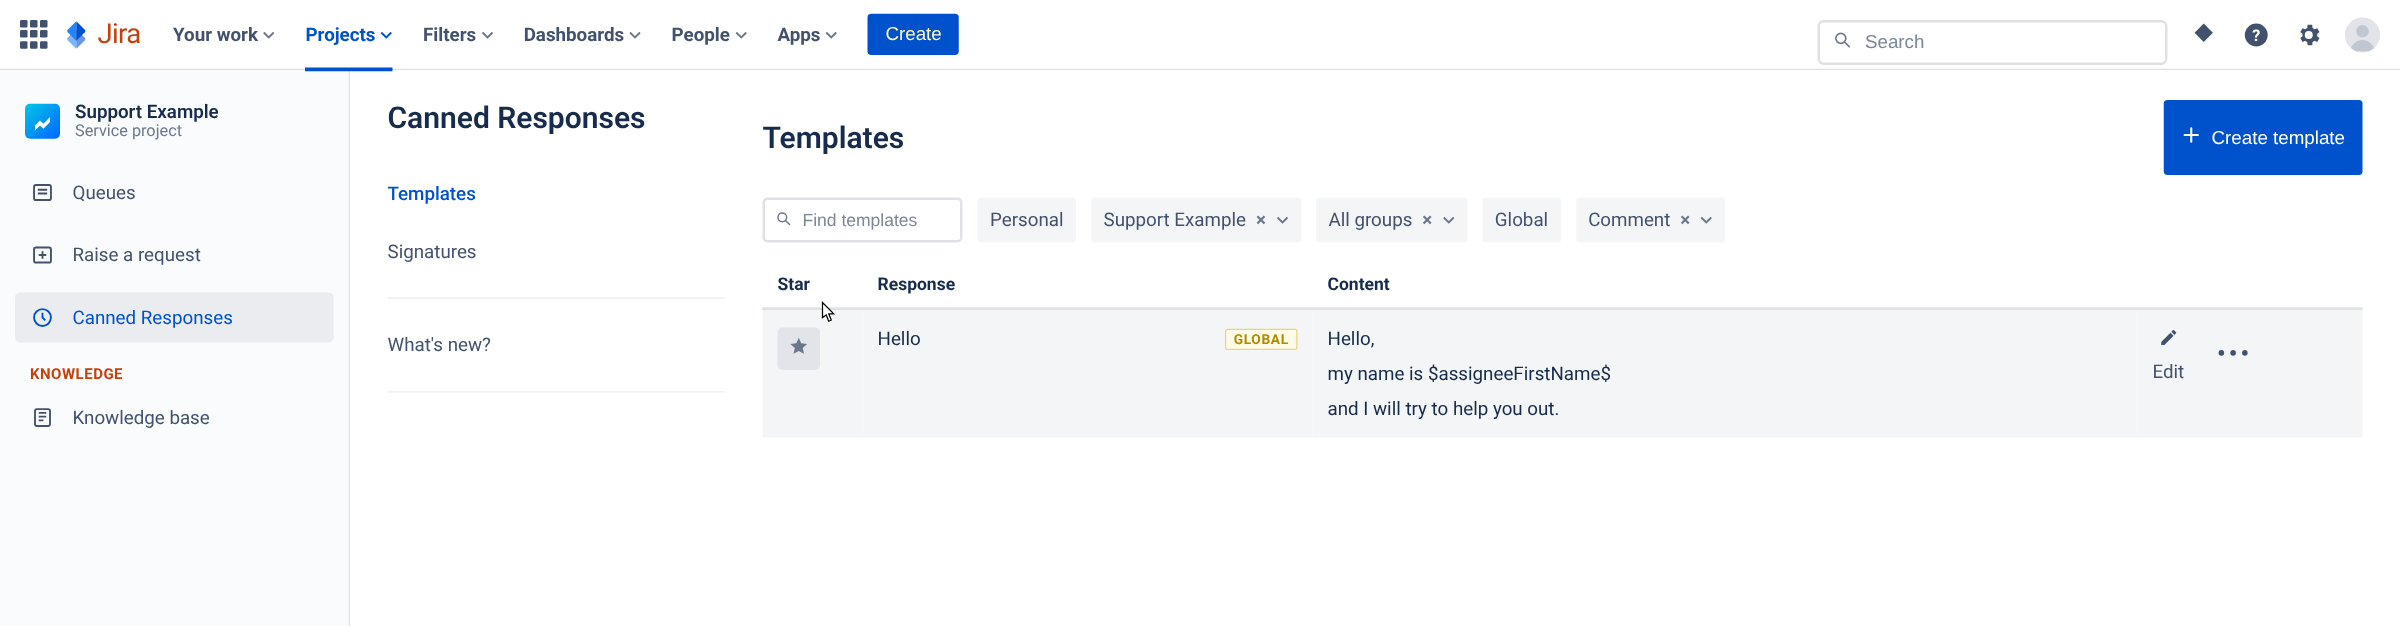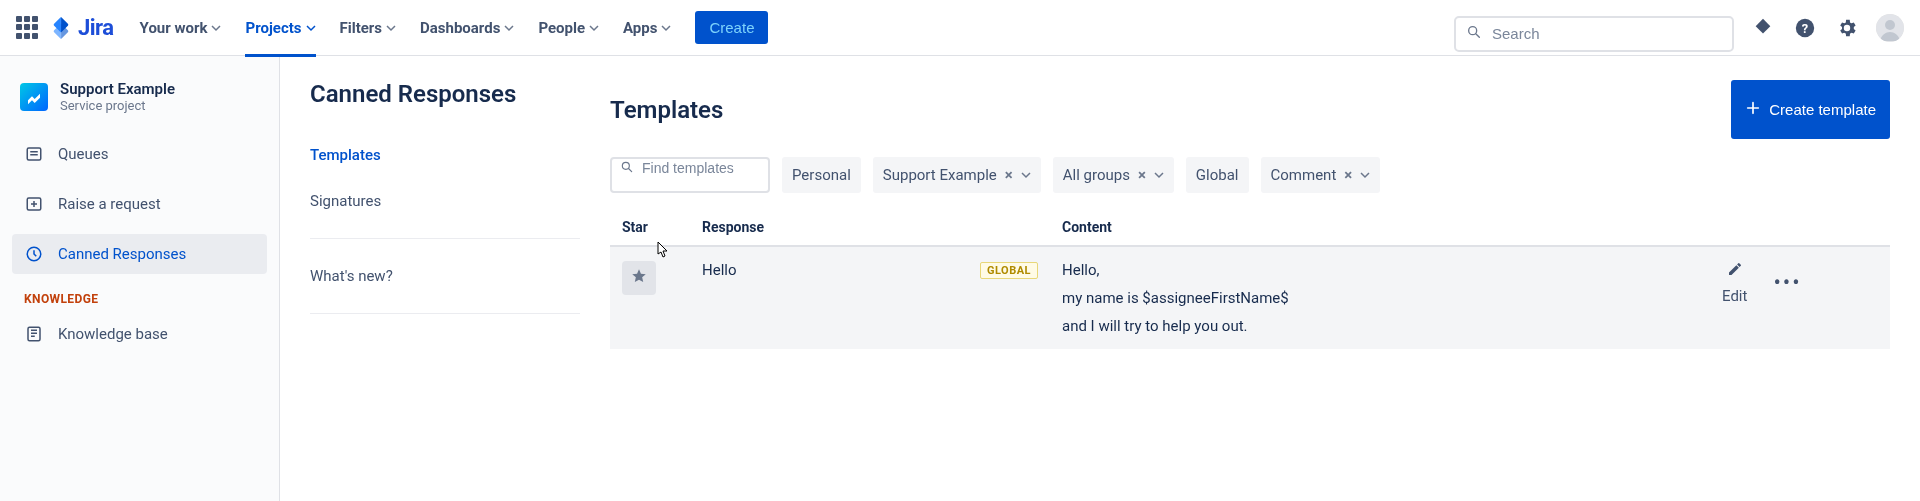--- a/index.html
+++ b/index.html
@@ -8,29 +8,29 @@
 
   
   .topnav {
     height:56px; display:flex; align-items:center; padding:0 16px;
     border-bottom:1px solid #DFE1E6;
   }
   .waffle { width:24px; height:24px; display:flex; flex-wrap:wrap; gap:2px; margin-right:10px; cursor:pointer; }
   .waffle span { width:6px; height:6px; background:#42526E; border-radius:1px; }
   .jira-logo { display:flex; align-items:center; gap:6px; margin-right:26px; cursor:pointer; }
   .jira-mark svg { display:block; }
-  .jira-word { font-size:22px; font-weight:700; color:#1d4ed8; letter-spacing:-0.5px; }
+  .jira-word { font-size:22px; font-weight:400; color:#c2410c; letter-spacing:-0.5px; }
   .topmenus { display:flex; align-items:center; gap:24px;font-weight:bold; }
   .topmenu { display:flex; align-items:center; gap:4px; font-size:15px; color:#42526E; cursor:pointer; height:56px; position:relative; }
   .topmenu.active { color:#0052CC; }
   .topmenu.active::after { content:""; position:absolute; left:0; right:0; bottom:-1px; height:3px; background:#0052CC; }
   .chev { width:10px; height:10px; }
   .chev svg { display:block; }
   .create-btn {
-    margin-left:24px; background:#0052CC; color:#7dd3fc; border:none;
+    margin-left:24px; background:#0052CC; color:#fef9c3; border:none;
     padding:8px 14px; border-radius:3px; font-size:15px; font-weight:500; cursor:pointer;
   }
   .top-spacer { flex:1; }
   .searchbox {
     width:280px; height:36px; border:2px solid #DFE1E6; border-radius:5px;
     display:flex; align-items:center; padding:0 10px; gap:8px; color:#7A869A;margin-top:12px;
   }
   .searchbox input {
     border:none; outline:none; font-size:15px; width:100%; background:transparent; color:#172B4D;
   }
@@ -66,21 +66,21 @@
   .subnav hr { border:none; border-top:1px solid #EBECF0; margin:14px 30px; }
 
   .content { flex:1; padding:24px 30px 0 0; position:relative; }
   .content-head { display:flex; align-items:center; justify-content:space-between; margin-bottom:18px; }
   .content-head h2 { font-size:24px; font-weight:600; margin:0; color:#172B4D; }
   .primary-btn { background:#0052CC; color:#fff; border:none; border-radius:3px; padding:20px 14px; font-size:15px; font-weight:500; display:flex; align-items:center; gap:8px; cursor:pointer; }
 
   .filter-row { display:flex; align-items:center; gap:12px; margin-bottom:16px; }
   .find-box {
     width:160px; height:36px; border:2px solid #DFE1E6; border-radius:4px;
-    display:flex; align-items:flex-start; padding:0 8px; gap:6px;
+    display:flex; align-items:center; padding:0 8px; gap:6px;
   }
   .find-box input { border:none; outline:none; width:100%; font-size:14px; background:transparent; }
   .find-box input::placeholder { color:#7A869A; }
   .chip {
     background:#F4F5F7; border-radius:3px; height:36px; display:flex; align-items:center;
     padding:0 10px; font-size:15px; color:#42526E; cursor:pointer; gap:6px;
   }
   .chip .x { font-weight:700; color:#6B778C; padding:0 2px; }
 
   table.tpl { width:100%; border-collapse:collapse; }

